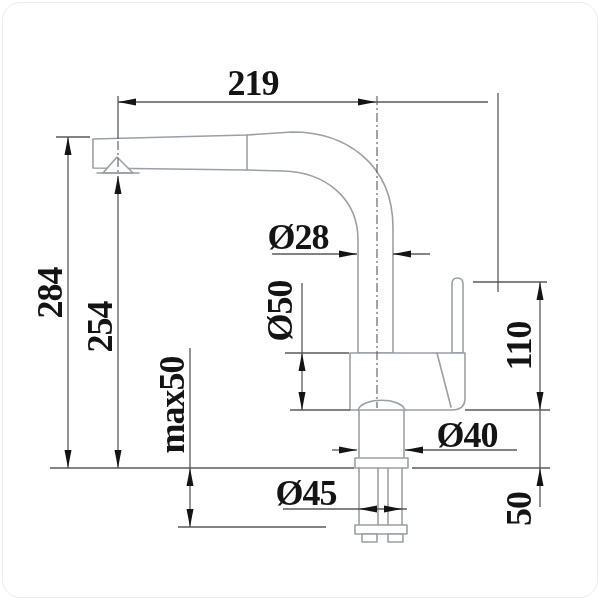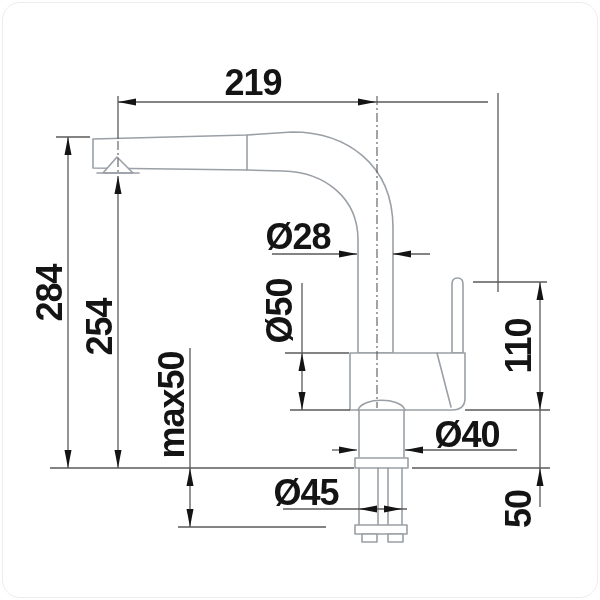--- a/index.html
+++ b/index.html
@@ -1,18 +1,18 @@
 <!DOCTYPE html>
 <html style="--background: #ffffff; --frame: #ececec; --outline: #9aa0a6; --dimension: #5a5a5a; --ink: #141414;"><head>
 <meta charset="utf-8">
 <style>
   html,body{margin:0;padding:0;background:#fff;}
   .canvas{
     position:relative;width:600px;height:600px;background:var(--background,#fff);
-    font-family:Liberation Sans, sans-serif;overflow:hidden;
+    font-family:Liberation Serif, serif;overflow:hidden;
   }
   .frame{
     position:absolute;left:2px;top:2px;right:2px;bottom:2px;
     border:1px solid var(--frame,#ececec);border-radius:18px;pointer-events:none;
   }
   svg{position:absolute;left:0;top:0;}
   .oline{stroke:var(--outline,#9aa0a6);stroke-width:1.6;fill:none;stroke-linejoin:round;stroke-linecap:round;}
   .ofill{stroke:var(--outline,#9aa0a6);stroke-width:1.6;fill:#ffffff;stroke-linejoin:round;}
   .dline{stroke:var(--dimension,#5a5a5a);stroke-width:1.3;fill:none;}
   .cline{stroke:var(--dimension,#5a5a5a);stroke-width:1.1;fill:none;stroke-dasharray:9 3 2 3;}

